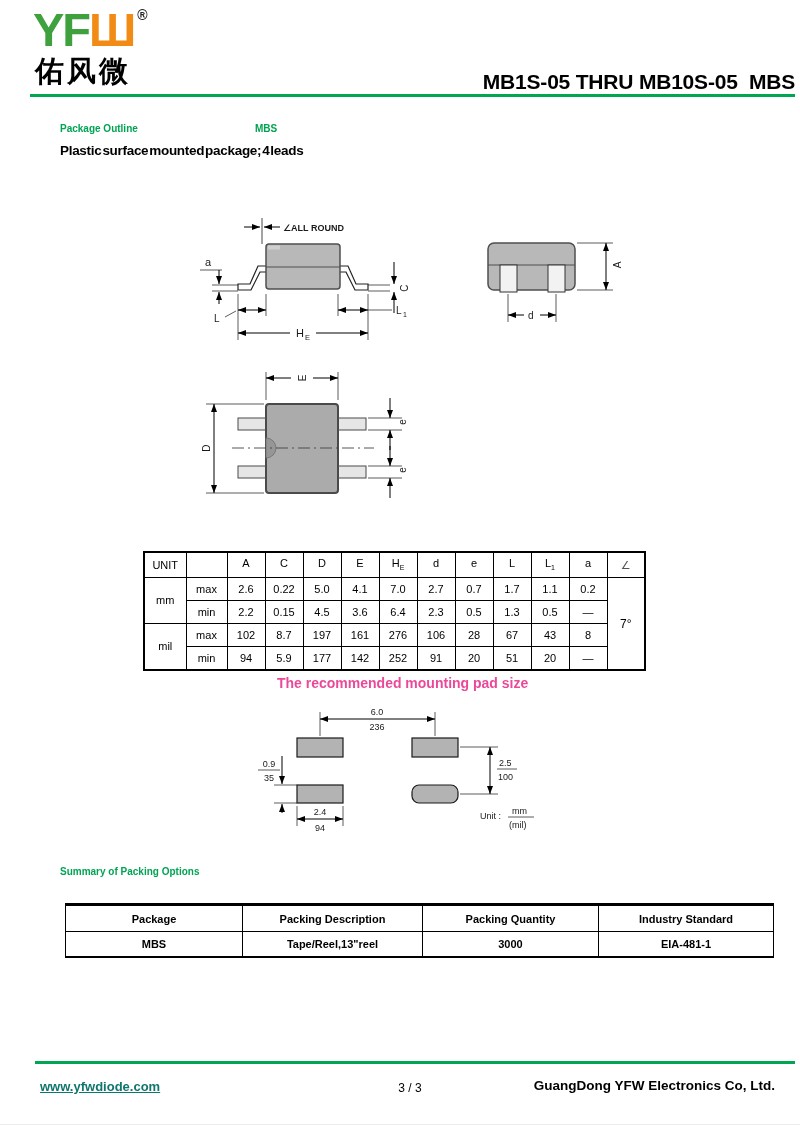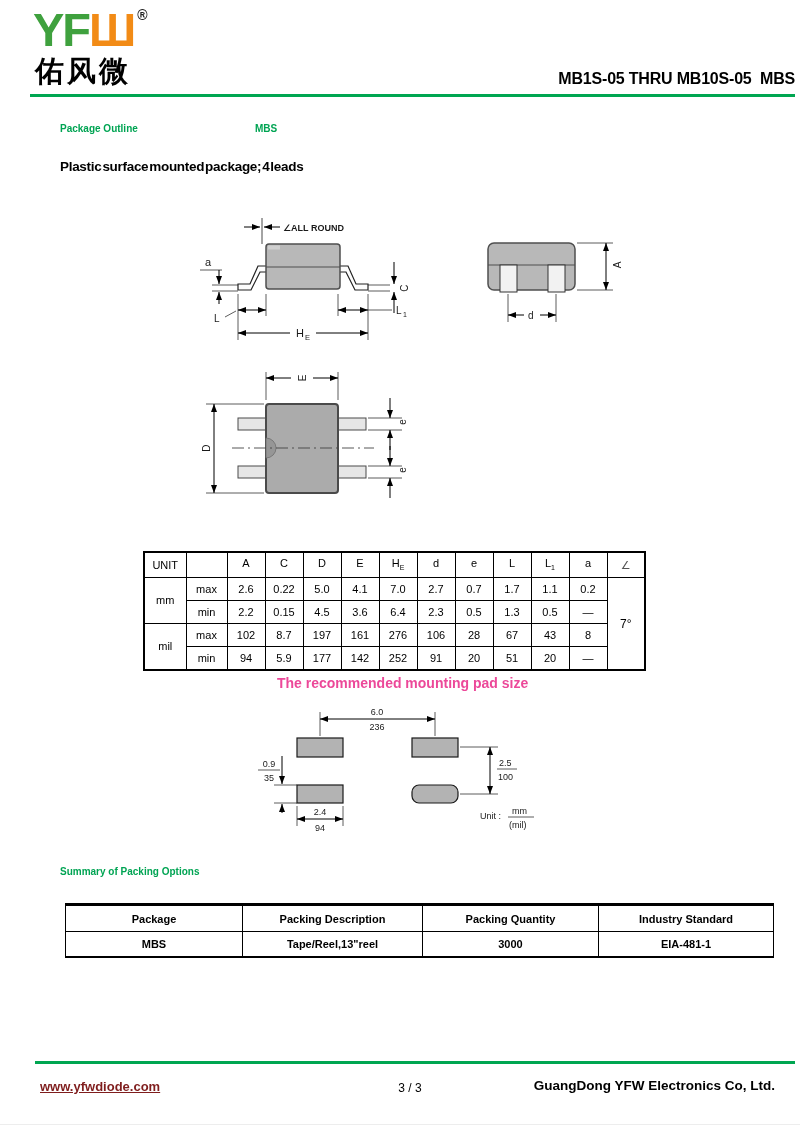--- a/index.html
+++ b/index.html
@@ -4,60 +4,60 @@
 <style>
   html,body{margin:0;padding:0;background:#fff;}
   #page{position:relative;width:800px;height:1130px;background:#fff;overflow:hidden;
         font-family:"Liberation Sans","DejaVu Sans",sans-serif;color:#000;padding-left:8px;}
   .abs{position:absolute;}
   
   .logo-latin{color:#3FA13E;font-weight:bold;font-size:47px;letter-spacing:-2px;line-height:1;}
   .logo-mark{color:#F28B16;font-weight:bold;font-size:47px;line-height:1;}
   .logo-reg{font-size:14px;font-weight:bold;color:#222;vertical-align:26px;margin-left:1px;}
   .logo-cjk{font-weight:bold;font-size:29px;letter-spacing:3px;line-height:1;}
-  .doc-title{font-weight:bold;font-size:16px;letter-spacing:-0.2px;white-space:pre;}
+  .doc-title{font-weight:bold;font-size:21px;letter-spacing:-0.2px;white-space:pre;}
   .green-rule{background:#00A651;height:3px;}
   .h-green{color:#00A453;font-weight:bold;font-size:10px;}
   .sub-desc{font-weight:bold;font-size:13.5px;letter-spacing:-0.3px;word-spacing:-2.5px;}
   
   table{border-collapse:collapse;table-layout:fixed;}
   .dimtbl{border:2px solid #000;font-size:11px;}
   .dimtbl td,.dimtbl th{border:1px solid #000;text-align:center;padding:0;font-weight:normal;line-height:1;}
   .dimtbl th{height:24px;}
   .dimtbl td{height:22px;}
   .dimtbl sub{font-size:7px;}
   .angle-hdr{color:#555;}
   .angle-val{font-size:12px;}
   .packtbl{border:1px solid #000;border-top:3px solid #000;border-bottom:2px solid #000;font-size:11px;width:708px;margin-left:20px;}
   .packtbl td,.packtbl th{border:1px solid #000;text-align:center;font-weight:bold;padding:0;}
   .packtbl th{height:25px;}
   .packtbl td{height:24px;}
   
-  .site-link{color:#7f1d1d;font-weight:bold;font-size:13px;text-decoration:underline;}
+  .site-link{color:#0f766e;font-weight:bold;font-size:13px;text-decoration:underline;}
   .page-num{font-size:12px;}
   .company{font-weight:bold;font-size:13.5px;}
   .pad-caption{color:#ec4899;font-weight:bold;font-size:14px;}
   svg text{font-family:"Liberation Sans","DejaVu Sans",sans-serif;fill:#1a1a1a;}
 </style>
 </head>
 <body>
 
 <div id="page">
 
   <div class="abs" style="left:33px;top:6px;">
     <span class="logo-latin">YF</span><span class="logo-mark">Ш</span><span class="logo-reg">®</span>
   </div>
   <div class="abs logo-cjk" style="left:35px;top:57px;">佑风微</div>
 
   <div class="abs doc-title" style="right:13px;top:70px;">MB1S-05 THRU MB10S-05  MBS</div>
   <div class="abs green-rule" style="left:30px;top:94px;width:765px;"></div>
 
   <div class="abs h-green" style="left:60px;top:123px;">Package Outline</div>
   <div class="abs h-green" style="left:255px;top:123px;">MBS</div>
-  <div class="abs sub-desc" style="left:60px;top:159px;text-align:center;">Plastic surface mounted package; 4 leads</div>
+  <div class="abs sub-desc" style="left:60px;top:143px;text-align:center;">Plastic surface mounted package; 4 leads</div>
 
   <svg class="abs" style="left:150px;top:200px;" width="520" height="340" viewBox="0 0 520 340">
     <defs>
       <marker id="ah" markerWidth="9" markerHeight="8" refX="8" refY="3" orient="auto-start-reverse" markerUnits="userSpaceOnUse">
         <path d="M0,0 L8,3 L0,6 Z" fill="#000"></path>
       </marker>
     </defs>
 
     <g stroke-linecap="butt">
 

